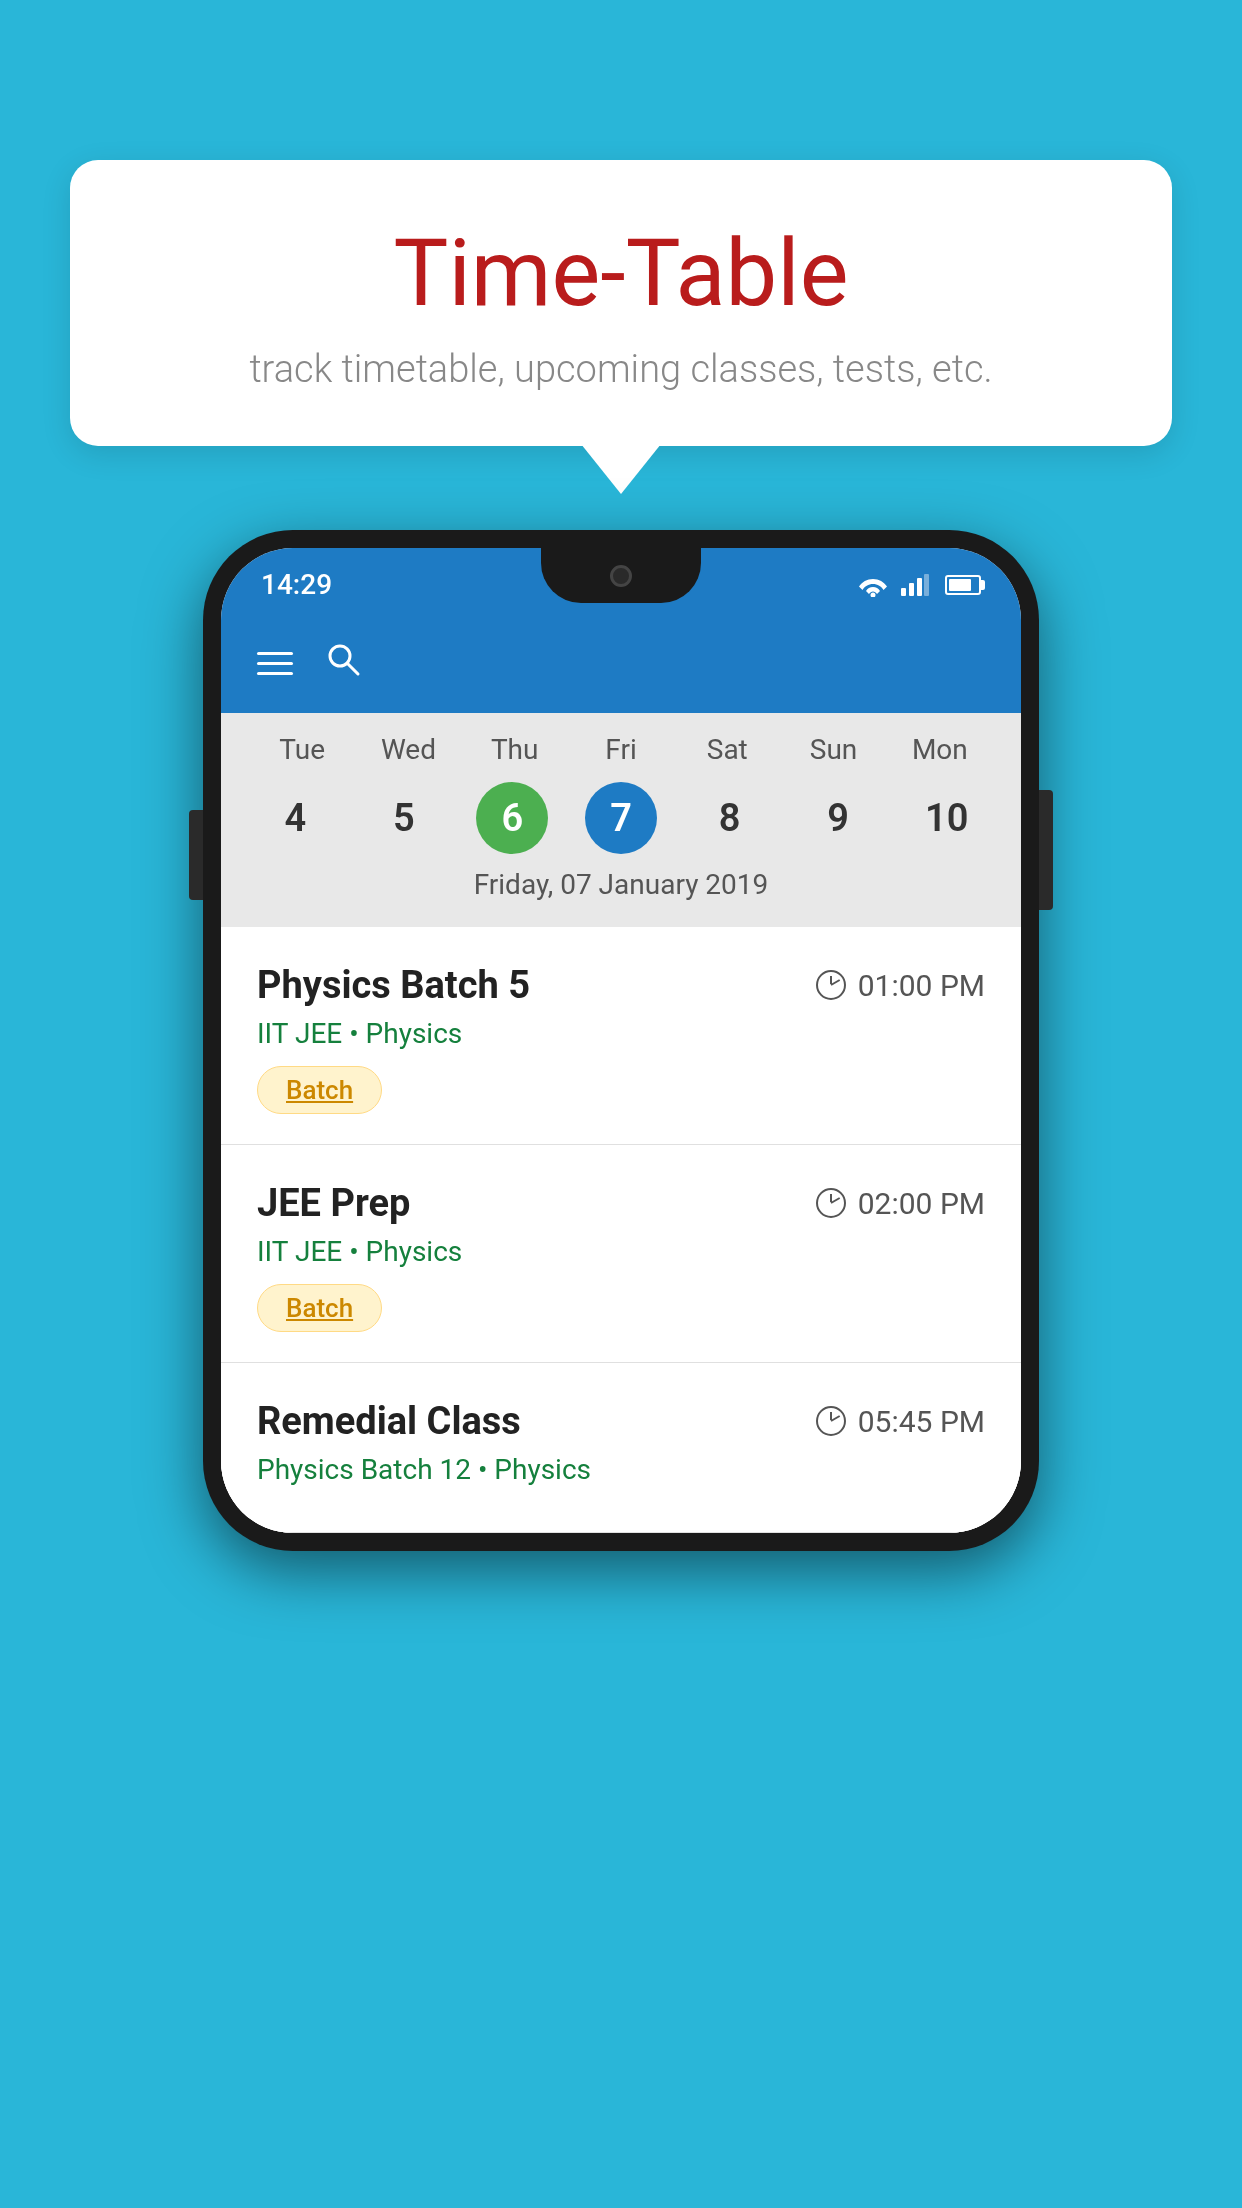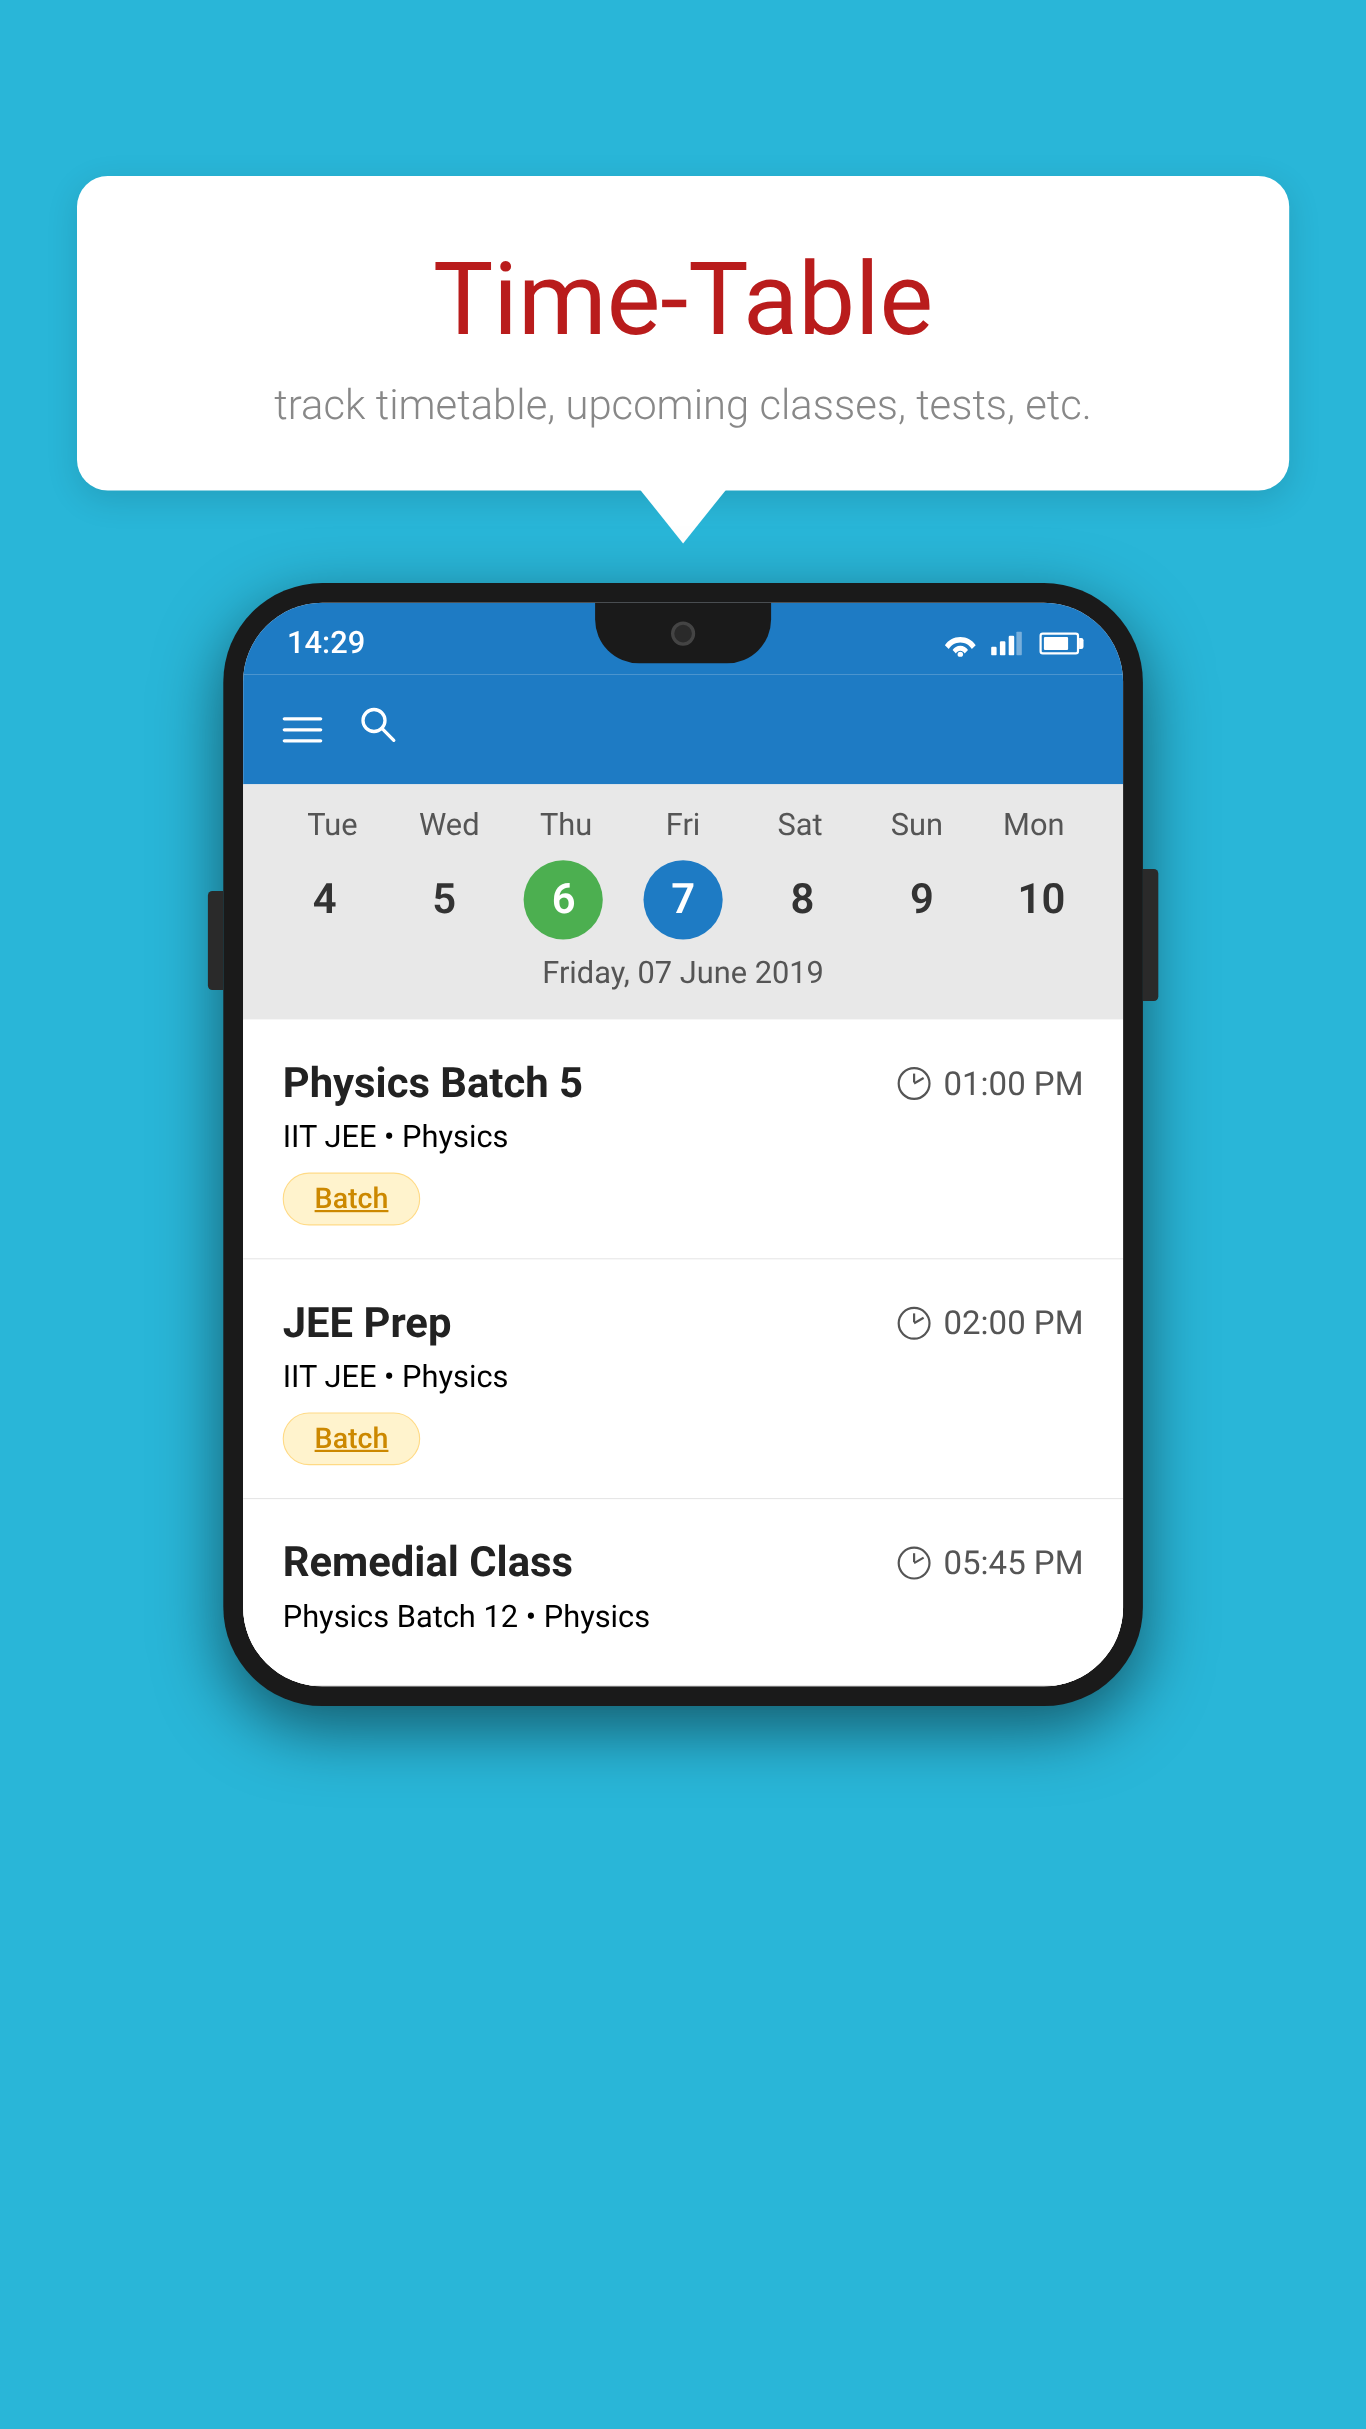--- a/index.html
+++ b/index.html
@@ -339,21 +339,21 @@
       top: 14%;
       left: 50%;
       width: 2px;
       height: 8px;
       background: #555;
       transform: translateX(-50%);
     }
 
     .schedule-subtitle {
       font-size: 28px;
-      color: #000000;
+      color: #15803d;
       margin-bottom: 16px;
     }
 
     .batch-tag {
       display: inline-block;
       background: #FFF3CD;
       color: #CC8800;
       border-radius: 30px;
       padding: 8px 28px;
       font-size: 26px;
@@ -441,21 +441,21 @@
           <div class="date-cell">
               <span>8</span>
             </div>
           <div class="date-cell">
               <span>9</span>
             </div>
           <div class="date-cell">
               <span>10</span>
             </div>
         </div>
-        <div class="selected-date-label">Friday, 07 June 2019</div>
+        <div class="selected-date-label">Friday, 07 January 2019</div>
       </div>
 
       <div class="schedule-list">
 
         <div class="schedule-item">
           <div class="schedule-item-header">
             <span class="schedule-title">Physics Batch 5</span>
             <div class="schedule-time">
               <div class="clock-icon"></div>
               <span>01:00 PM</span>

